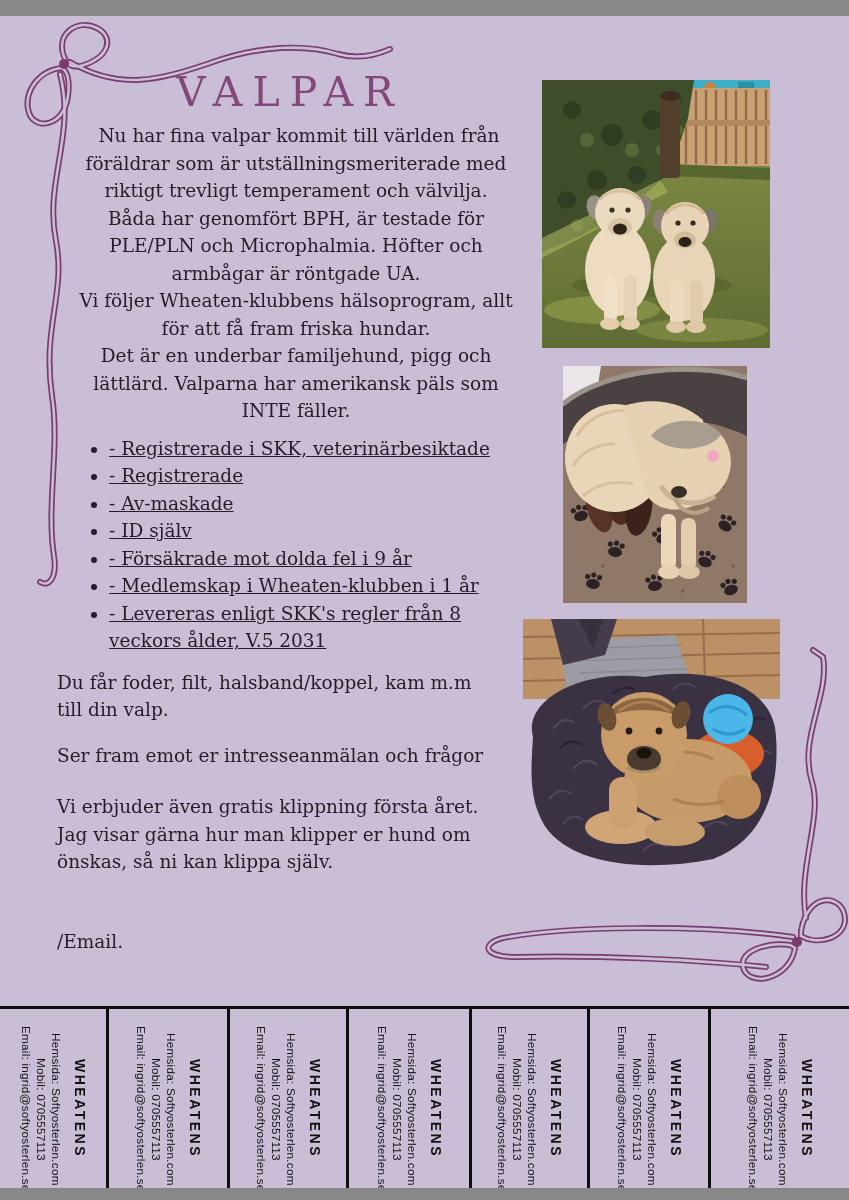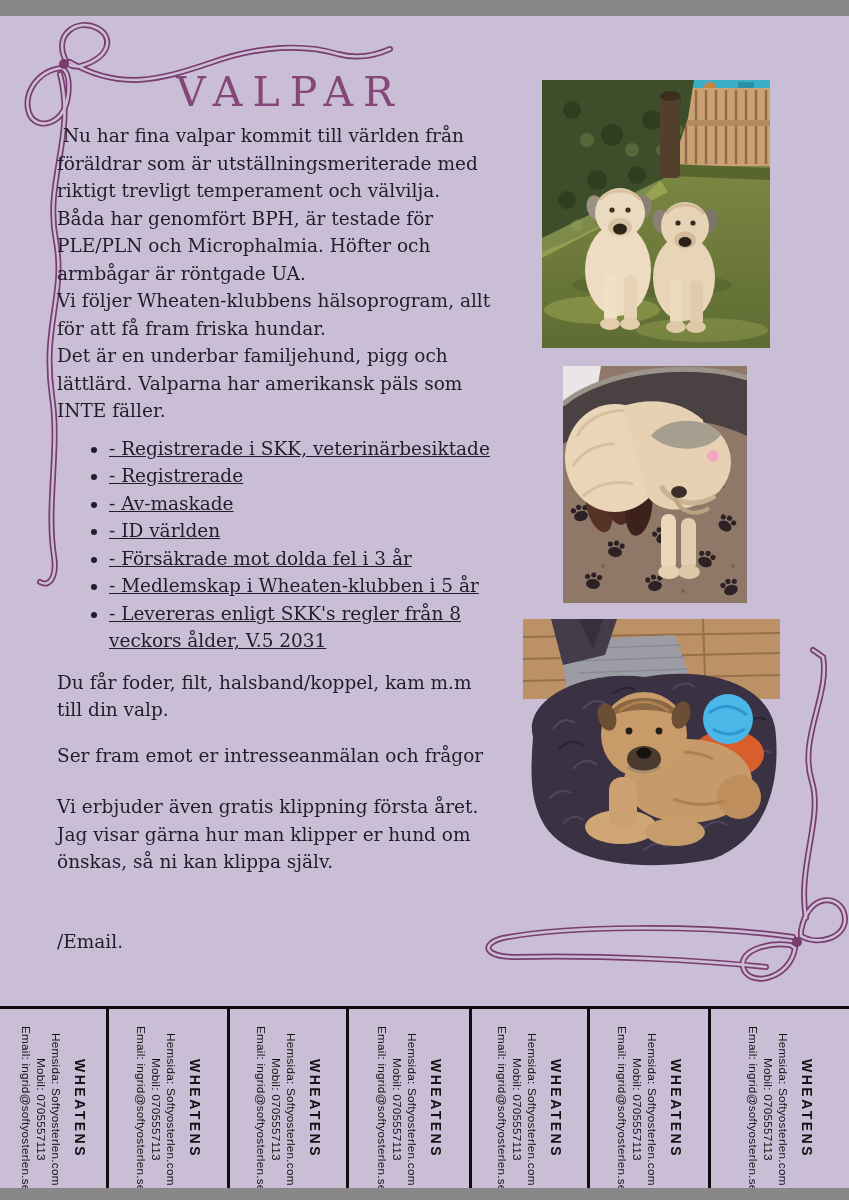--- a/index.html
+++ b/index.html
@@ -26,21 +26,21 @@
     font-size:41px;letter-spacing:10px;
     color:var(--title);
     font-family:"DejaVu Serif", serif;
   }
 
   .content{
     position:absolute;left:57px;top:106px;width:478px;
     font-size:18.5px;line-height:27.5px;
   }
   .pre{white-space:pre-line;margin:0;}
-  .intro{margin-bottom:10px;}
+  .intro{margin-bottom:10px;text-align:center;}
   .bullets{margin:0 0 14px 0;padding:0 0 0 52px;text-decoration:underline;}
   .bullets li{white-space:pre-line;margin:0;padding:0;}
   .para-gifts{margin-bottom:18px;}
   .para-grooming{margin-bottom:52px;}
   .closing{margin-bottom:24px;}
 
   .photo{position:absolute;overflow:hidden;}
   .photo svg{width:100%;height:100%;}
   .photo-1{left:542px;top:64px;width:228px;height:268px;}
   .photo-2{left:563px;top:350px;width:184px;height:237px;}
@@ -123,23 +123,23 @@
 armbågar är röntgade UA.
 Vi följer Wheaten-klubbens hälsoprogram, allt
 för att få fram friska hundar.
 Det är en underbar familjehund, pigg och
 lättlärd. Valparna har amerikansk päls som
 INTE fäller.</p>
     <ul class="bullets">
         <li>- Registrerade i SKK, veterinärbesiktade</li>
         <li>- Registrerade</li>
         <li>- Av-maskade</li>
-        <li>- ID världen</li>
-        <li>- Försäkrade mot dolda fel i 3 år</li>
-        <li>- Medlemskap i Wheaten-klubben i 5 år</li>
+        <li>- ID själv</li>
+        <li>- Försäkrade mot dolda fel i 9 år</li>
+        <li>- Medlemskap i Wheaten-klubben i 1 år</li>
         <li>- Levereras enligt SKK's regler från 8
 veckors ålder, V.5 2031</li>
       </ul>
     <p class="pre para-gifts">Du får foder, filt, halsband/koppel, kam m.m
 till din valp.</p>
     <p class="pre closing">Ser fram emot er intresseanmälan och frågor</p>
     <p class="pre para-grooming">Vi erbjuder även gratis klippning första året.
 Jag visar gärna hur man klipper er hund om
 önskas, så ni kan klippa själv.</p>
     <p class="pre signature">/Email.</p>

